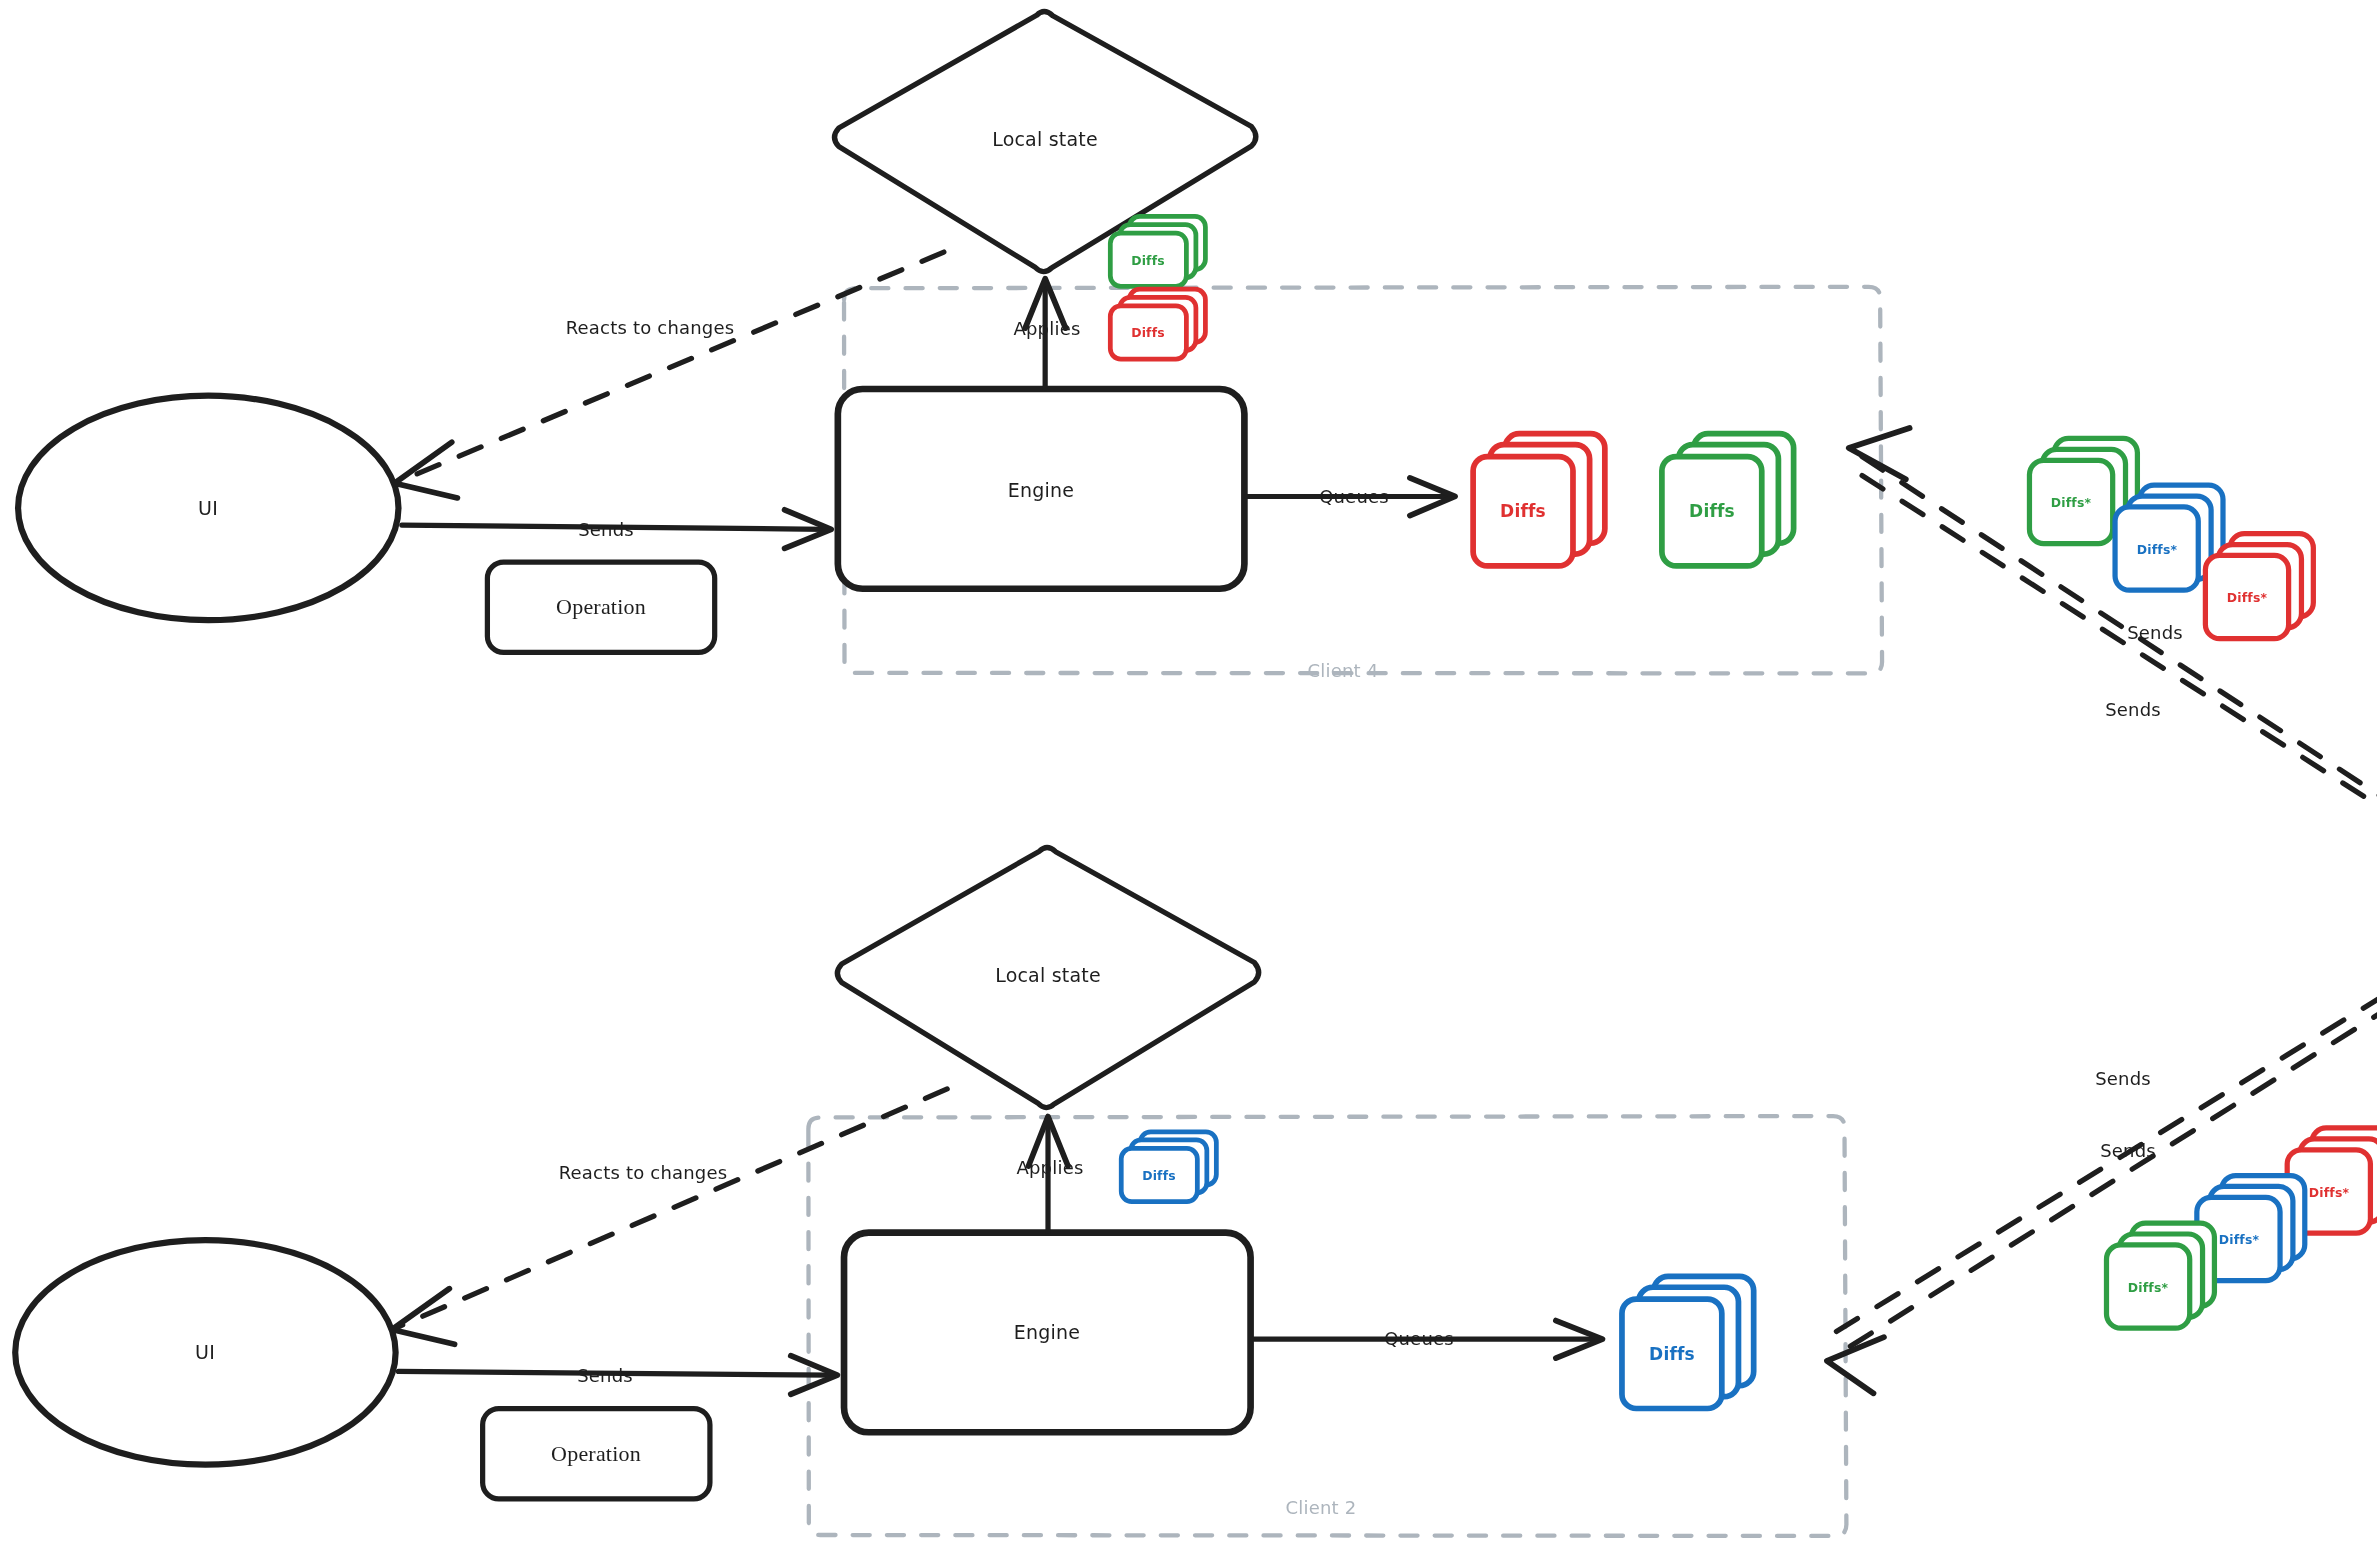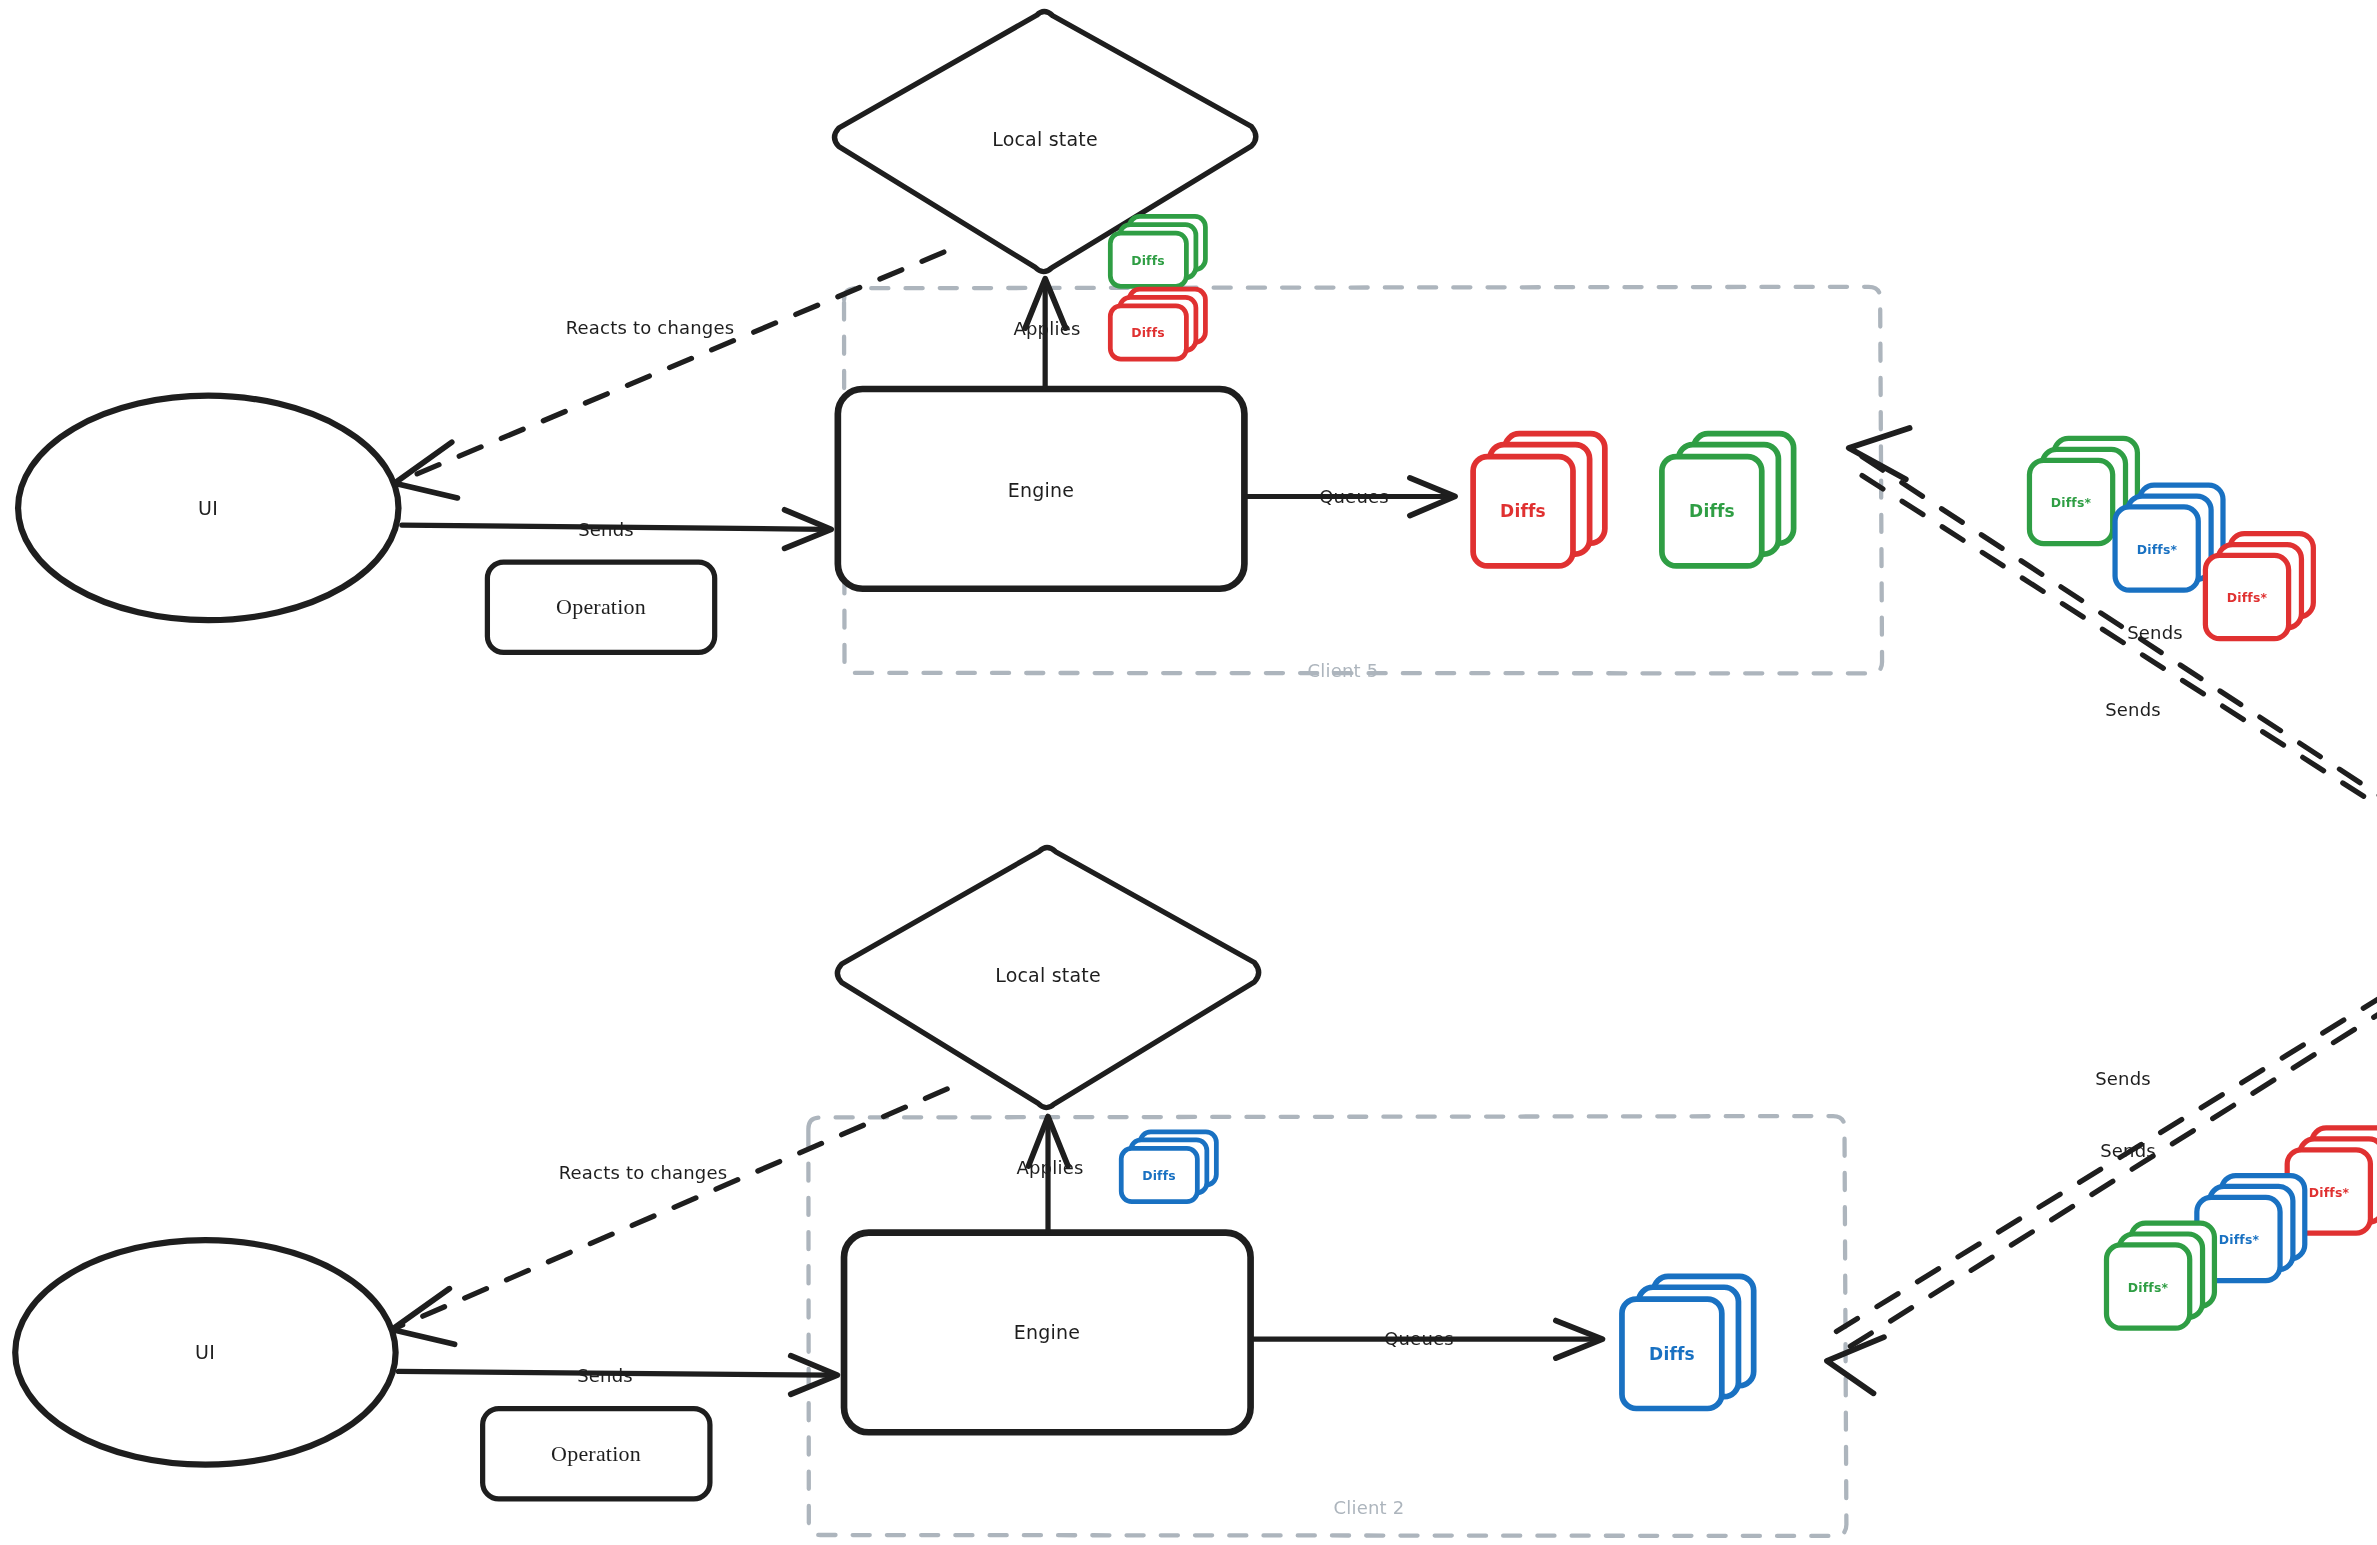--- a/index.html
+++ b/index.html
@@ -255,22 +255,22 @@
 <div class="lbl node" style="left:1045px;top:139px;">Local state</div>
 <div class="lbl node" style="left:208px;top:508px;">UI</div>
 <div class="lbl op" style="left:601px;top:607px;">Operation</div>
 <div class="lbl node" style="left:1041px;top:490px;">Engine</div>
 
 <div class="lbl node" style="left:1048px;top:975px;">Local state</div>
 <div class="lbl node" style="left:205px;top:1352px;">UI</div>
 <div class="lbl op" style="left:596px;top:1454px;">Operation</div>
 <div class="lbl node" style="left:1047px;top:1332px;">Engine</div>
 
-<div class="lbl group" style="left:1343px;top:670px;">Client 5</div>
-<div class="lbl group" style="left:1321px;top:1507px;margin-left:48px;">Client 2</div>
+<div class="lbl group" style="left:1343px;top:670px;">Client 4</div>
+<div class="lbl group" style="left:1321px;top:1507px;">Client 2</div>
 
 <div class="lbl edge" style="left:650px;top:327px;">Reacts to changes</div>
 <div class="lbl edge" style="left:606px;top:529px;">Sends</div>
 <div class="lbl edge" style="left:1047px;top:328px;">Applies</div>
 <div class="lbl edge" style="left:1354px;top:496px;">Queues</div>
 
 <div class="lbl edge" style="left:643px;top:1172px;">Reacts to changes</div>
 <div class="lbl edge" style="left:605px;top:1375px;">Sends</div>
 <div class="lbl edge" style="left:1050px;top:1167px;">Applies</div>
 <div class="lbl edge" style="left:1419px;top:1338px;">Queues</div>

